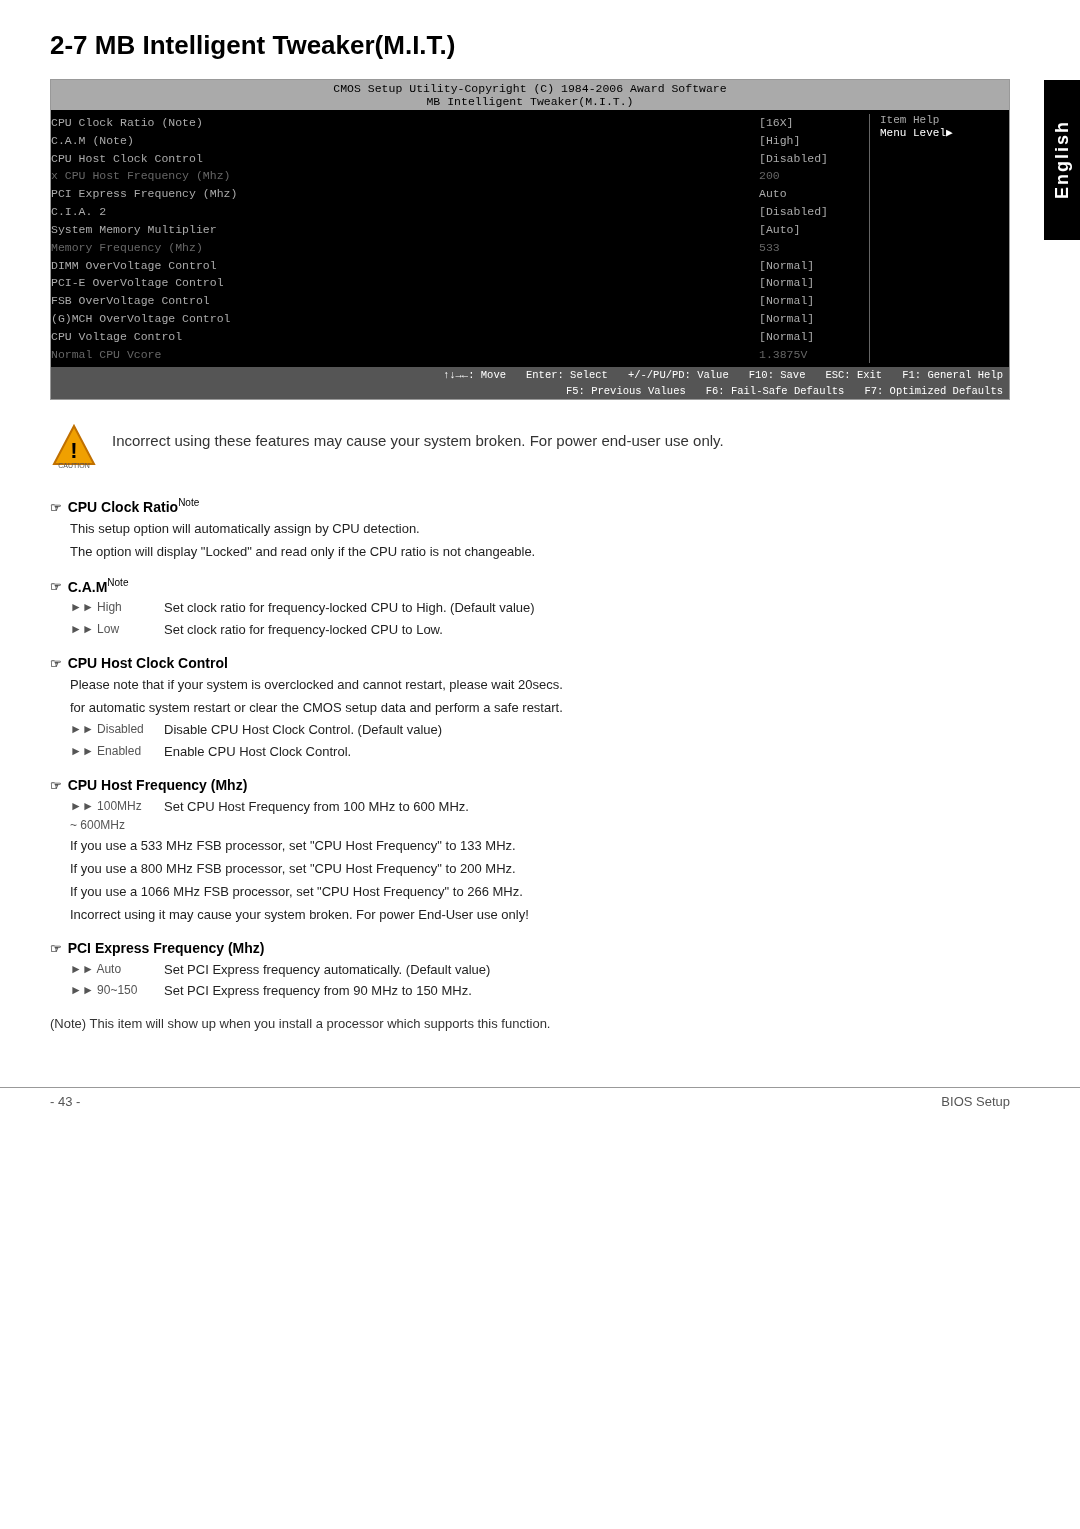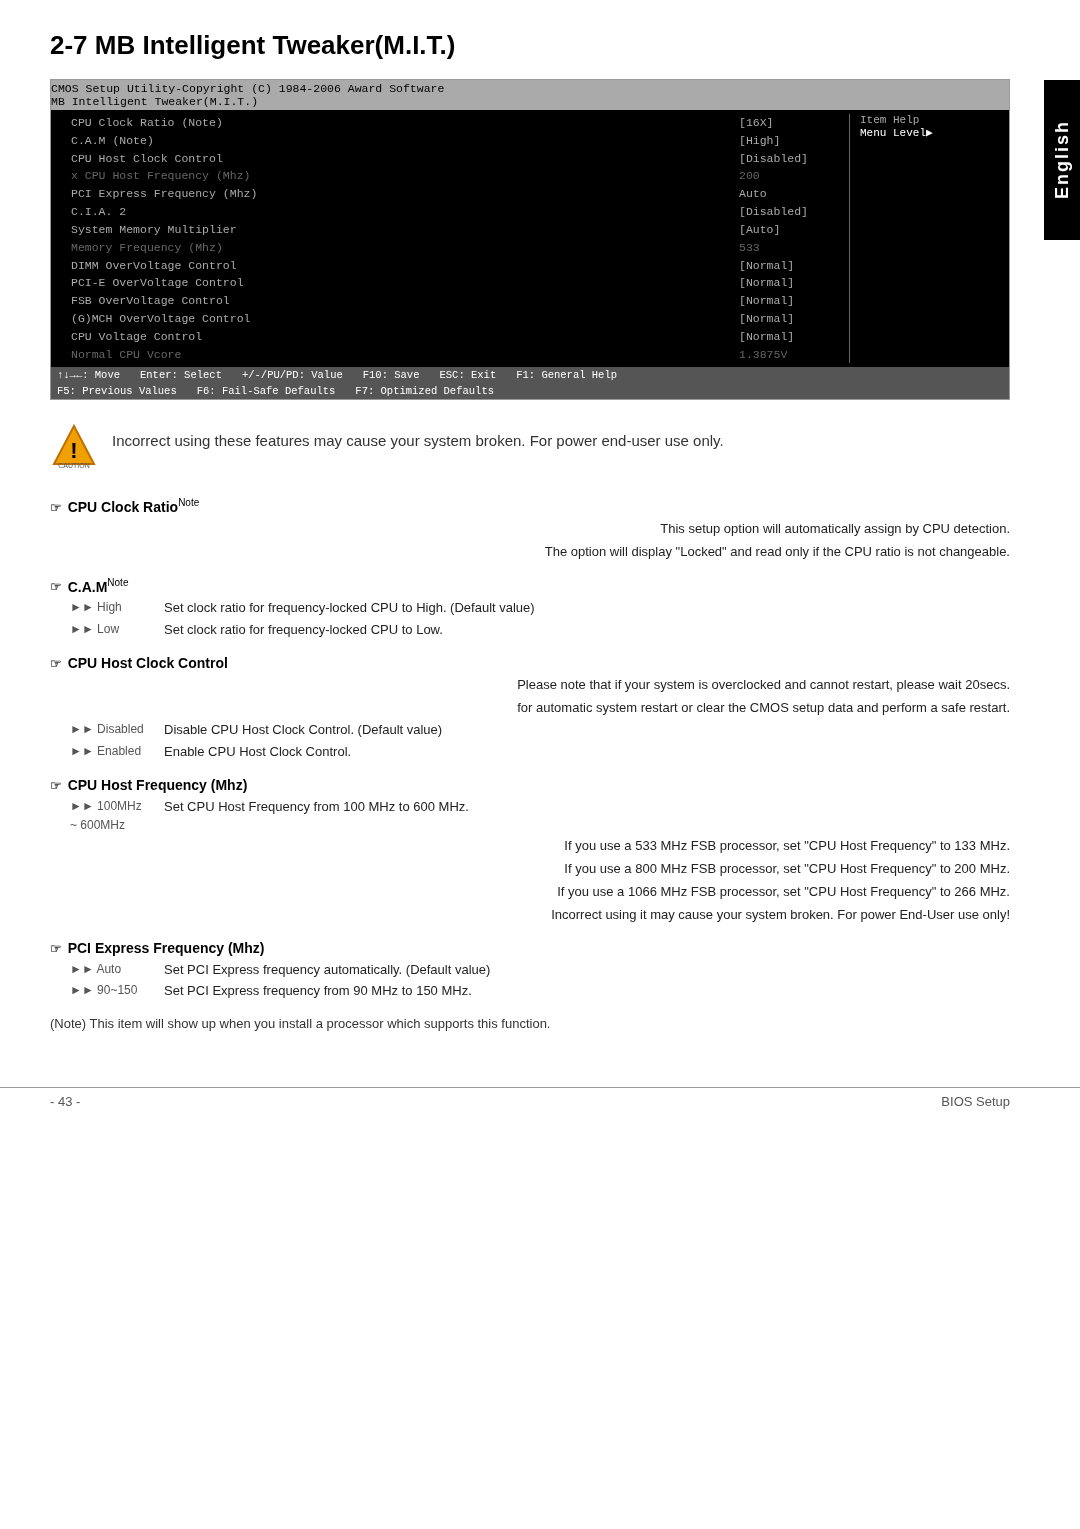--- a/index.html
+++ b/index.html
@@ -52,29 +52,30 @@
     .bios-box {
       border: 1px solid #999;
       background: #000;
       color: #aaa;
       font-family: 'Courier New', monospace;
       font-size: 11.5px;
       padding: 0;
       margin-bottom: 18px;
     }
     .bios-header {
+      text-align: center;
       background: #aaa;
       color: #000;
       padding: 2px 0;
       font-family: 'Courier New', monospace;
       font-size: 11.5px;
     }
     .bios-body {
       display: flex;
-      padding: 4px 20px;
+      padding: 4px 0;
     }
     .bios-left {
       flex: 1;
       padding-right: 10px;
     }
     .bios-right {
       width: 140px;
       border-left: 1px solid #666;
       padding-left: 10px;
       color: #aaa;
@@ -98,21 +99,21 @@
     .bios-row .value.disabled {
       color: #666;
     }
     .bios-footer {
       background: #555;
       color: #fff;
       font-family: 'Courier New', monospace;
       font-size: 10.5px;
       padding: 2px 6px;
       display: flex;
-      justify-content: flex-start;
+      justify-content: flex-end;
     }
     .bios-footer-row {
       display: flex;
       gap: 20px;
     }
 
     
     .caution-box {
       display: flex;
       align-items: flex-start;
@@ -149,21 +150,20 @@
       text-align: right;
     }
     .section-body {
       padding-left: 20px;
       font-size: 13px;
       color: #222;
       line-height: 1.6;
     }
     .section-body p {
       margin-bottom: 2px;
-      text-align: right;
     }
     .bullet-item {
       display: flex;
       gap: 14px;
       margin-bottom: 1px;
     }
     .bullet-arrow {
       font-size: 12px;
       color: #555;
       flex-shrink: 0;

